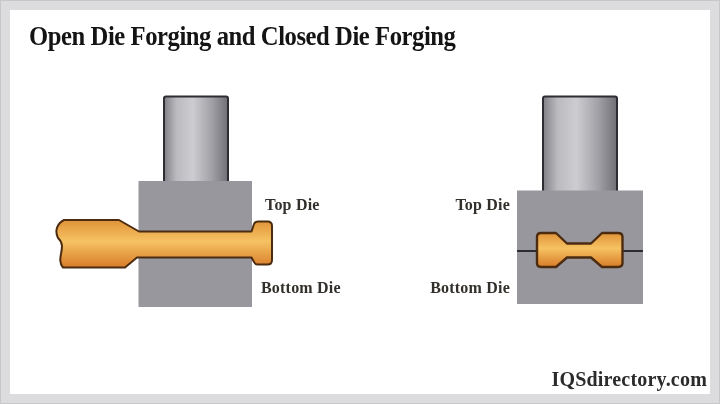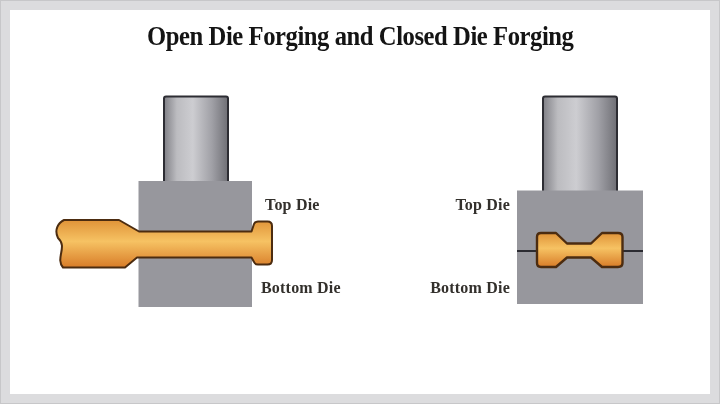--- a/index.html
+++ b/index.html
@@ -12,21 +12,21 @@
     box-shadow:inset 0 0 0 1px #c7c7c9;
   }
   .canvas{
     position:absolute;
     left:10px;top:10px;right:10px;bottom:10px;
     background:#ffffff;
   }
   .title{
     position:absolute;
     left:0;top:20px;width:720px;
-    text-align:center;
+    text-align:left;
     color:#141414;
     font-size:28px;
     font-weight:700;
     letter-spacing:-0.5px;
     white-space:nowrap;
   }
   .title .squeeze{
     display:inline-block;
     transform:scaleX(0.88);
     transform-origin:center;
@@ -140,13 +140,14 @@
                Q537,233 541,233
                Z" fill="url(#workGrad)" stroke-width="2.4" stroke-linejoin="round" stroke="#4c2c10"></path>
     </g>
   </svg>
 
   <div class="die-label lbl-left-top">Top Die</div>
   <div class="die-label lbl-left-bottom">Bottom Die</div>
   <div class="die-label lbl-right-top">Top Die</div>
   <div class="die-label lbl-right-bottom">Bottom Die</div>
 
+  <div class="credit">IQSdirectory.com</div>
 </div>
 
 </body></html>

